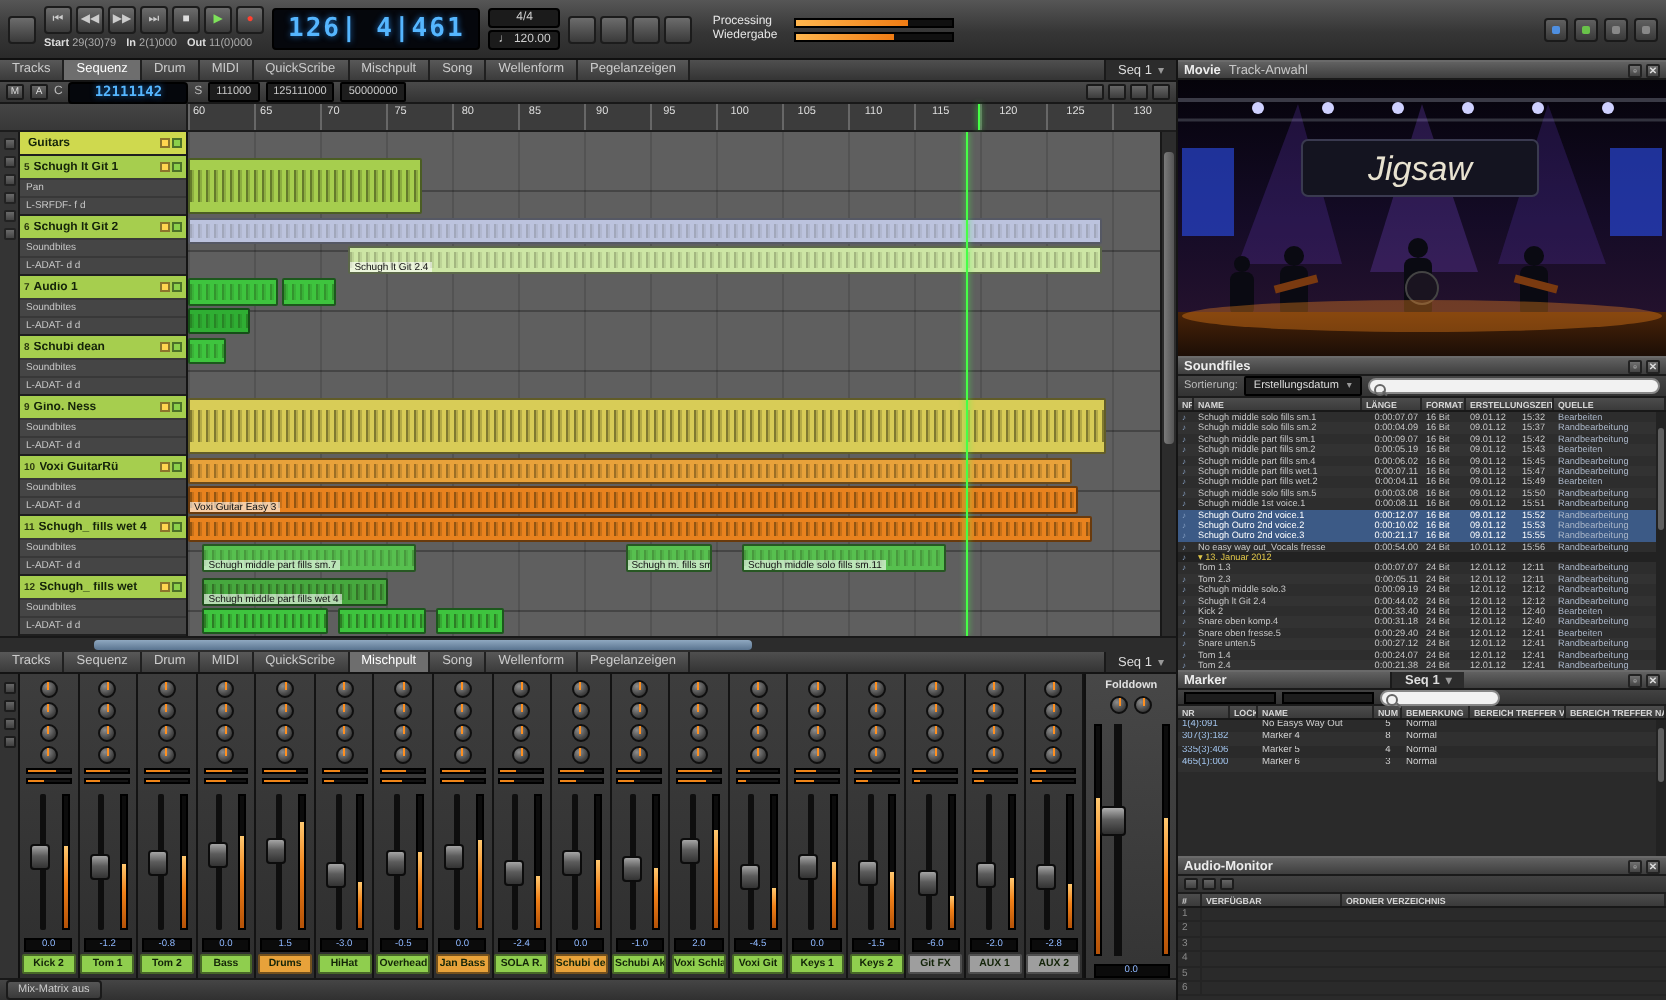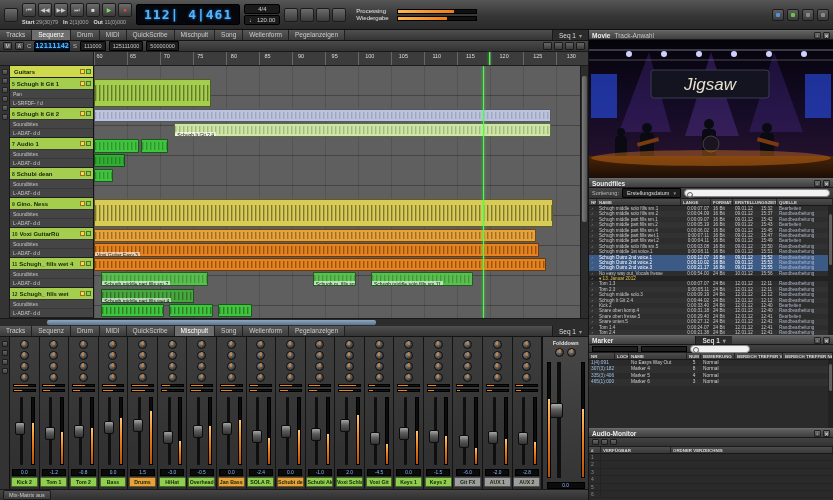--- a/index.html
+++ b/index.html
@@ -26,21 +26,21 @@
 .dotbtn.green::after{background:#69c24a;}
 
 .tabbar{display:flex;align-items:stretch;height:11px;background:linear-gradient(#4f4f4f,#343434);border-bottom:1px solid #141414;font-size:6.5px;color:#ccc;}
 .tab{padding:0 6px;line-height:10px;border-right:1px solid #202020;background:linear-gradient(#585858,#3b3b3b);white-space:nowrap;}
 .seqsel{margin-left:auto;display:flex;align-items:center;gap:3px;background:#2c2c2c;border-left:1px solid #1a1a1a;padding:0 6px;color:#ddd;}
 .seqsel::after{content:"▾";font-size:6px;color:#999;}
 
 #arrange{position:absolute;left:0;top:30px;width:589px;height:296px;background:#3c3c3c;border-right:1px solid #141414;}
 #arr-toolbar{display:flex;align-items:center;height:11px;background:linear-gradient(#4a4a4a,#333);border-bottom:1px solid #181818;gap:3px;padding:0 3px;font-size:6px;color:#bbb;}
 .mico{width:9px;height:8px;background:linear-gradient(#666,#3c3c3c);border:1px solid #1a1a1a;border-radius:1px;color:#ddd;font-size:5px;line-height:7px;text-align:center;}
-.lcd.small{font-size:7px;padding:0 0;line-height:9px;}
+.lcd.small{font-size:7px;padding:0 12px;line-height:9px;}
 .afield{background:#1d1d1d;border:1px solid #000;color:#c8c8c8;font-size:5.5px;line-height:8px;padding:0 3px;border-radius:1px;}
 #arr-rulerrow{display:flex;height:14px;}
 #ruler-corner{width:94px;background:linear-gradient(#454545,#383838);border-right:1px solid #1c1c1c;border-bottom:1px solid #1c1c1c;}
 #ruler{position:relative;flex:1;background:linear-gradient(#4b4b4b,#3d3d3d);border-bottom:1px solid #1c1c1c;background-image:repeating-linear-gradient(90deg,rgba(255,255,255,.22) 0 1px,transparent 1px 33px);}
 .ruler-num{position:absolute;top:1px;font-size:5.5px;color:#ddd;}
 #arr-body{display:flex;height:252px;}
 #arr-tools{width:10px;background:#343434;border-right:1px solid #181818;display:flex;flex-direction:column;align-items:center;gap:3px;padding-top:3px;}
 #arr-tools span{width:6px;height:6px;background:linear-gradient(#6a6a6a,#444);border:1px solid #222;border-radius:1px;}
 #trackheads{width:84px;background:#4a4a4a;border-right:1px solid #141414;overflow:hidden;}
 .trackhead{border-bottom:1px solid #1f1f1f;overflow:hidden;background:#4f4f4f;}
@@ -171,21 +171,21 @@
         <div class="tbtn" style="color: rgb(221, 221, 221);">■</div>
         <div class="tbtn" style="color: rgb(126, 226, 90);">▶</div>
         <div class="tbtn" style="color: rgb(255, 64, 48);">●</div>
     </div>
     <div class="sio">
       <span><b>Start</b> <span>29(30)79</span></span>
       <span><b>In</b> <span>2(1)000</span></span>
       <span><b>Out</b> <span>11(0)000</span></span>
     </div>
   </div>
-  <div class="lcd big">112| 4|461</div>
+  <div class="lcd big">126| 4|461</div>
   <div class="tcluster">
     <div class="minifield">4/4</div>
     <div class="minifield">♩ 120.00</div>
   </div>
   <div class="trow">
     <div class="tbtn"></div>
     <div class="tbtn"></div>
     <div class="tbtn"></div>
     <div class="tbtn"></div>
   </div>

